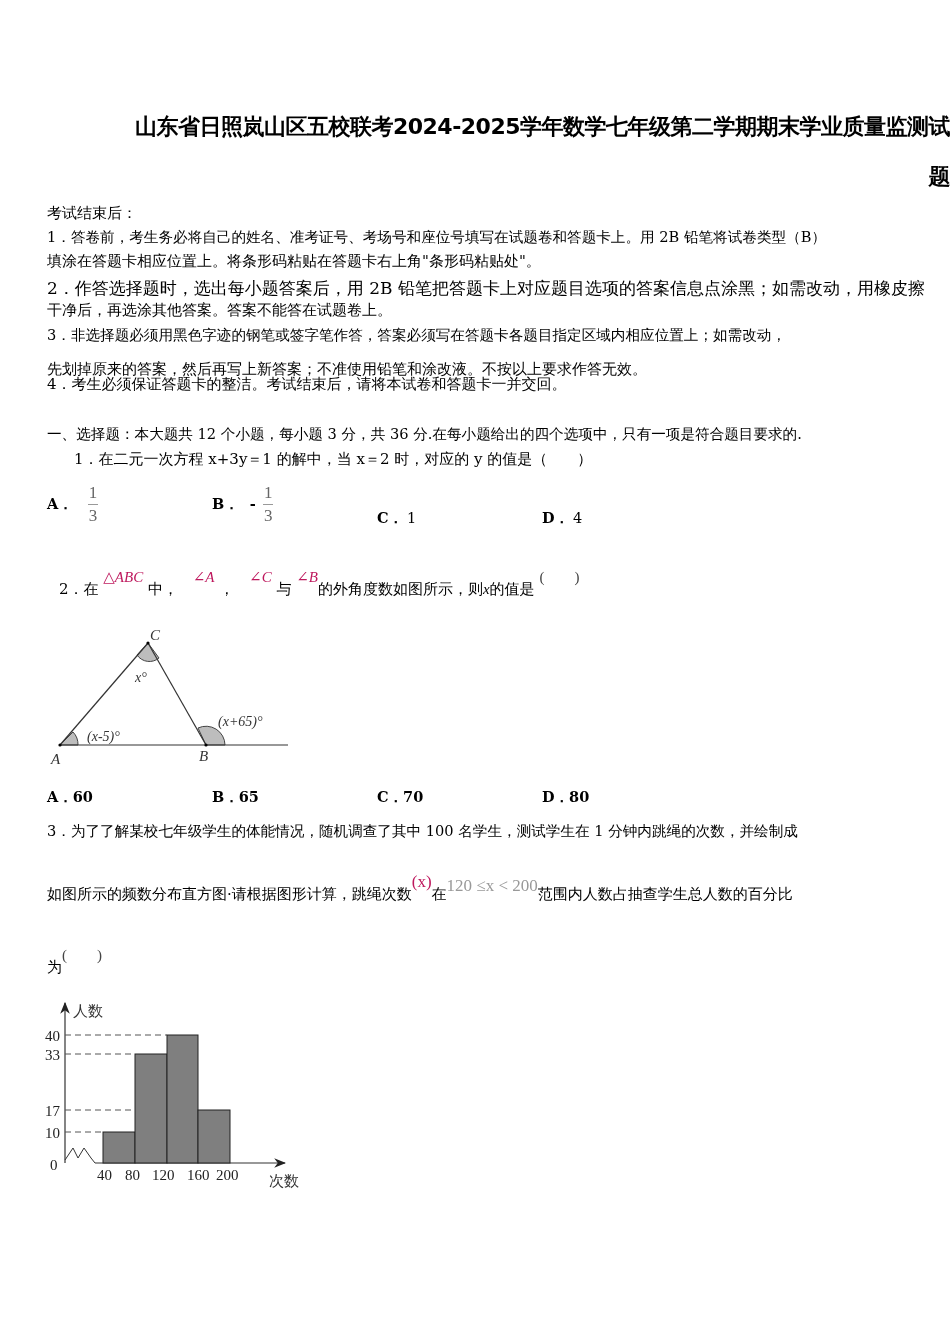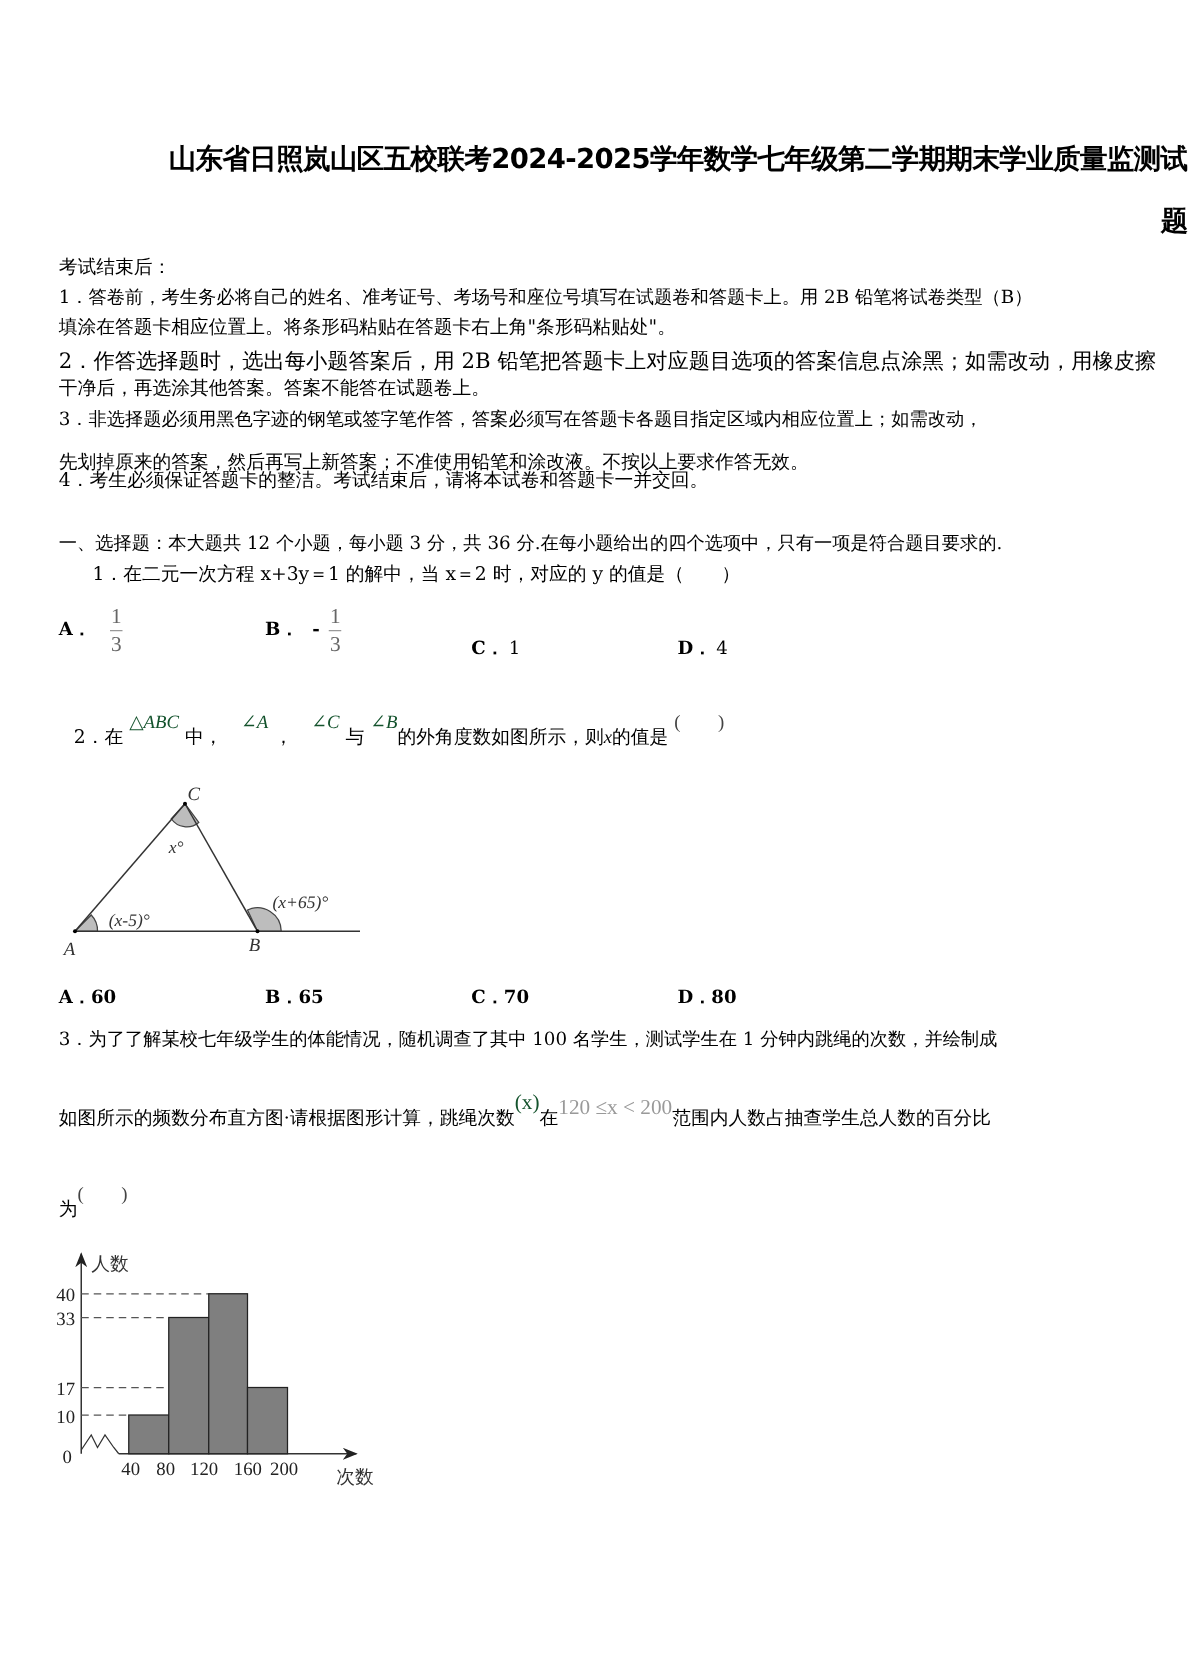--- a/index.html
+++ b/index.html
@@ -3,21 +3,21 @@
 <meta charset="utf-8">
 <style>
   html,body{margin:0;padding:0;background:#fff;}
   body{width:950px;height:1344px;position:relative;overflow:hidden;color:#000;
        font-family:"DejaVu Serif","Liberation Serif",serif;}
   .abs{position:absolute;white-space:nowrap;}
   .title{left:0;width:950px;text-align:right;font-family:"DejaVu Sans","Liberation Sans",sans-serif;
          font-weight:bold;font-size:22px;letter-spacing:-0.5px;}
   .txt{font-size:15px;left:47px;}
   .opt{font-size:14.5px;font-weight:bold;}
-  .math{font-family:"Liberation Serif","DejaVu Serif",serif;font-style:italic;color:#14532d;}
+  .math{font-family:"Liberation Serif","DejaVu Serif",serif;font-style:italic;color:#be185d;}
   .frac{display:inline-block;text-align:center;font-family:"Liberation Serif",serif;color:#666;font-size:17px;font-weight:normal;vertical-align:middle;line-height:18px;}
   .frac .num{display:block;border-bottom:1px solid #999;padding:0 1px 2px;}
   .frac .den{display:block;padding-top:2px;}
   svg text{font-family:"Liberation Serif","DejaVu Serif",serif;}
 </style>
 </head>
 <body>
 
 <div class="abs title" style="top:112px;">山东省日照岚山区五校联考2024-2025学年数学七年级第二学期期末学业质量监测试</div>
 <div class="abs title" style="top:162px;">题</div>

